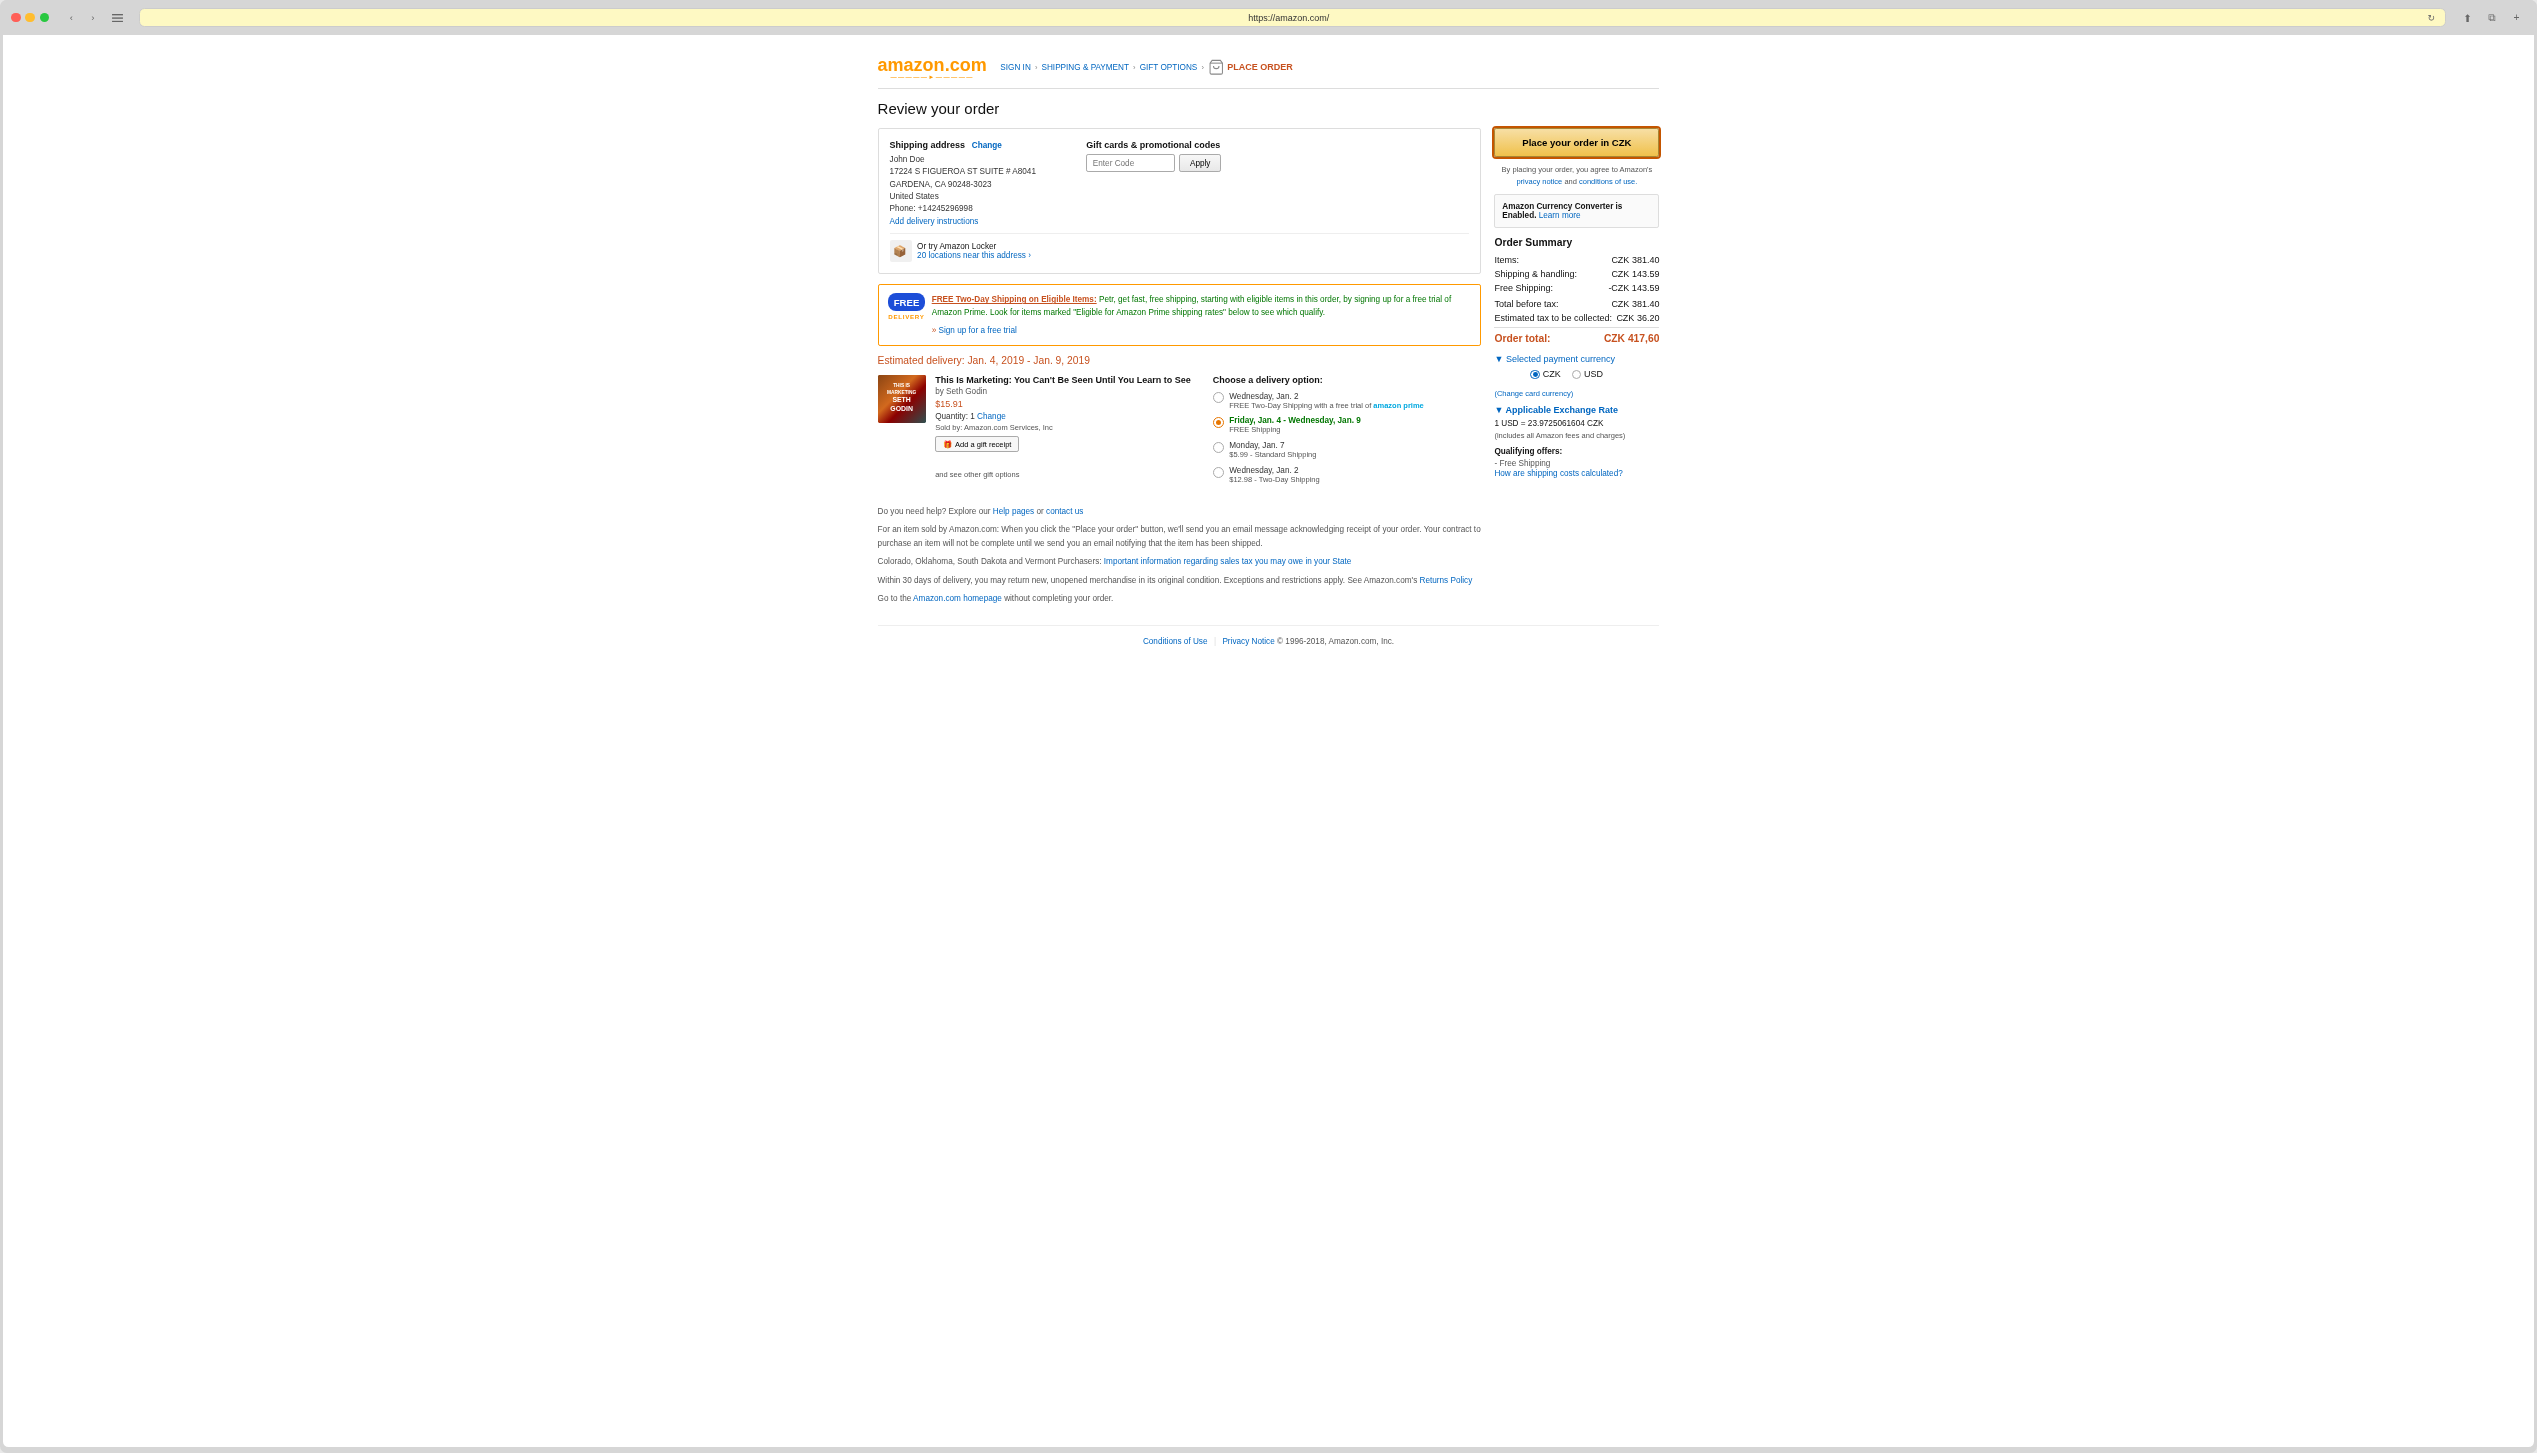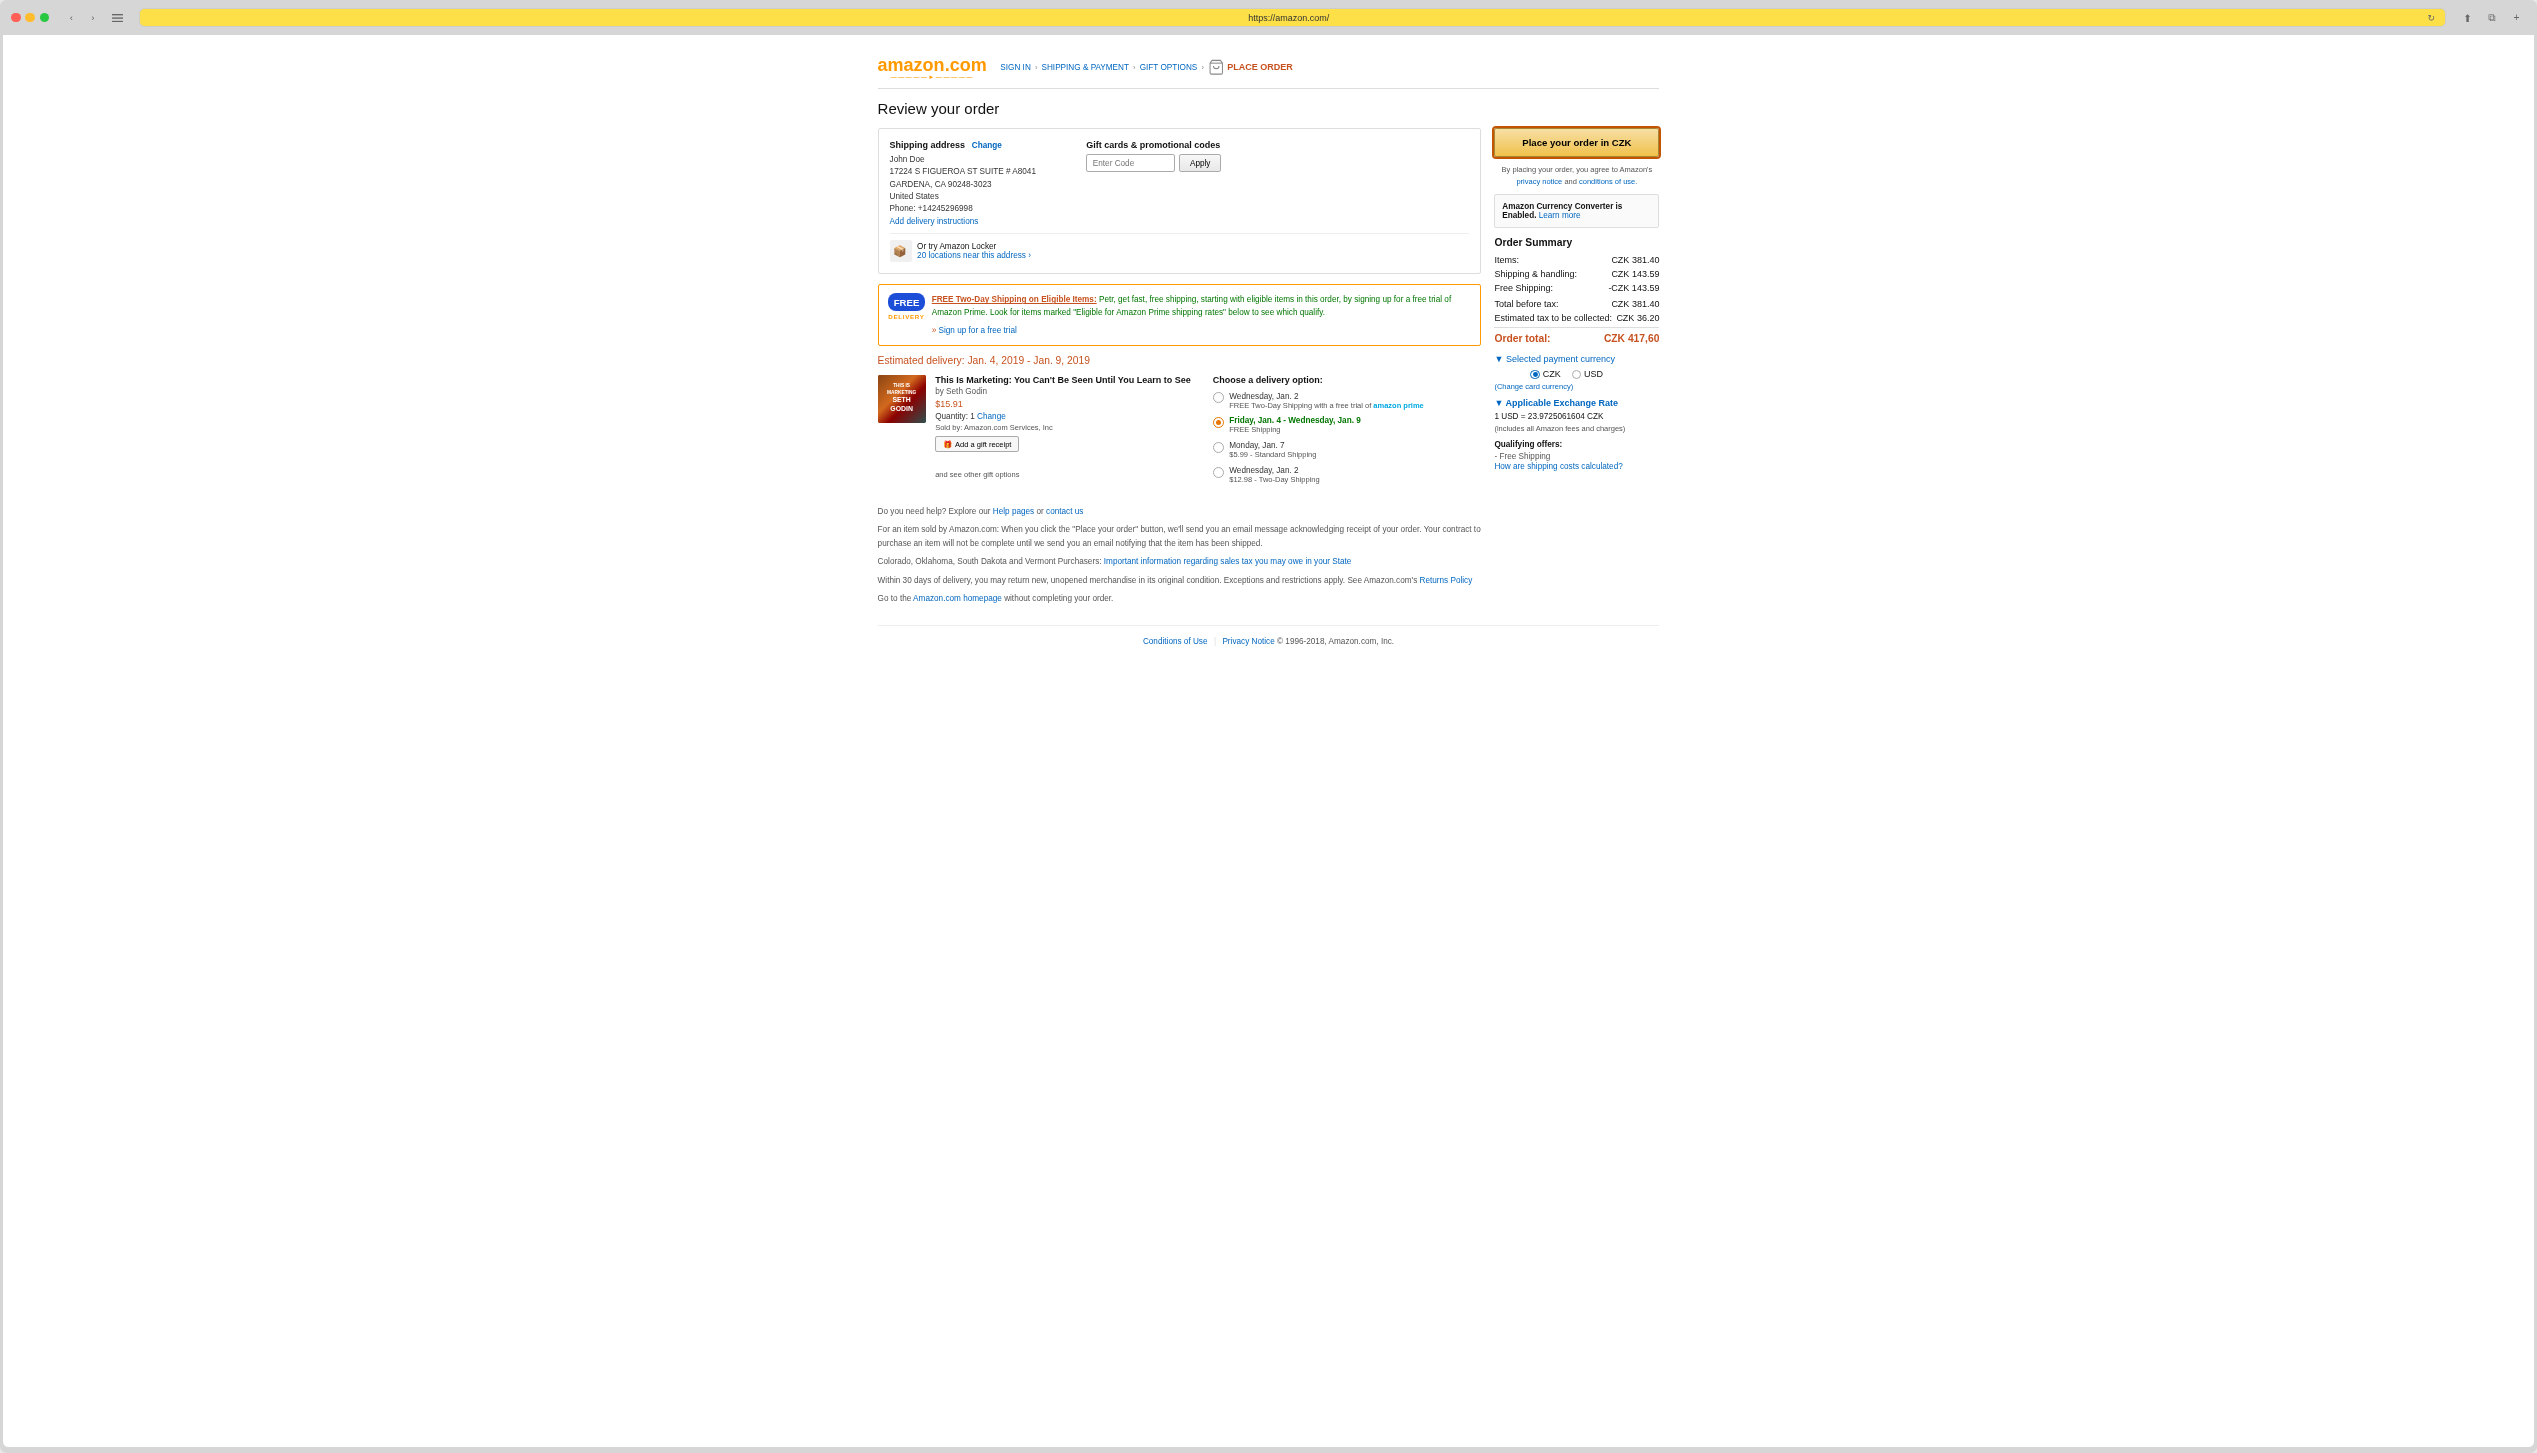--- a/index.html
+++ b/index.html
@@ -39,21 +39,21 @@
       width: 19px; height: 19px; border-radius: 3.4px;
       background: none; border: none; cursor: pointer;
       display: flex; align-items: center; justify-content: center;
       color: #666; font-size: 9.6px;
     }
 
     .address-bar-wrap {
       flex: 1;
       display: flex;
       align-items: center;
-      background: #fde047;
+      background: #fef9c3;
       border-radius: 5.5px;
       padding: 3.4px 9.6px;
       margin: 0 6.9px;
       border: 0.7px solid #ccc;
     }
 
     .address-bar-url { flex: 1; text-align: center; color: #333; font-size: 9px; }
     .refresh-btn { color: #666; font-size: 9px; cursor: pointer; }
 
     .browser-actions { display: flex; gap: 5.5px; align-items: center; }
@@ -238,21 +238,21 @@
       color: #c7511f; font-weight: bold; font-size: 10.3px;
       border-top: 0.7px solid #ddd; padding-top: 5.5px; margin-top: 2.7px;
     }
 
     .payment-currency-section { margin-top: 9.6px; }
     .section-title-collapse {
       display: flex; align-items: center; gap: 2.7px;
       font-size: 9px; color: #0066c0; cursor: pointer; margin-bottom: 5.5px;
     }
 
-    .currency-options { display: flex; gap: 11px; align-items: center; margin-bottom: 2px; padding-left: 36px; }
+    .currency-options { display: flex; gap: 11px; align-items: center; margin-bottom: 9px; padding-left: 36px; }
     .currency-option { display: flex; align-items: center; gap: 2.7px; font-size: 9px; }
     .radio-blue {
       width: 9.6px; height: 9.6px; border-radius: 50%;
       border: 1.4px solid #0066c0; display: flex; align-items: center; justify-content: center;
     }
     .radio-blue.selected::after {
       content: ''; width: 4.8px; height: 4.8px; border-radius: 50%; background: #0066c0;
     }
     .radio-empty {
       width: 9.6px; height: 9.6px; border-radius: 50%;

